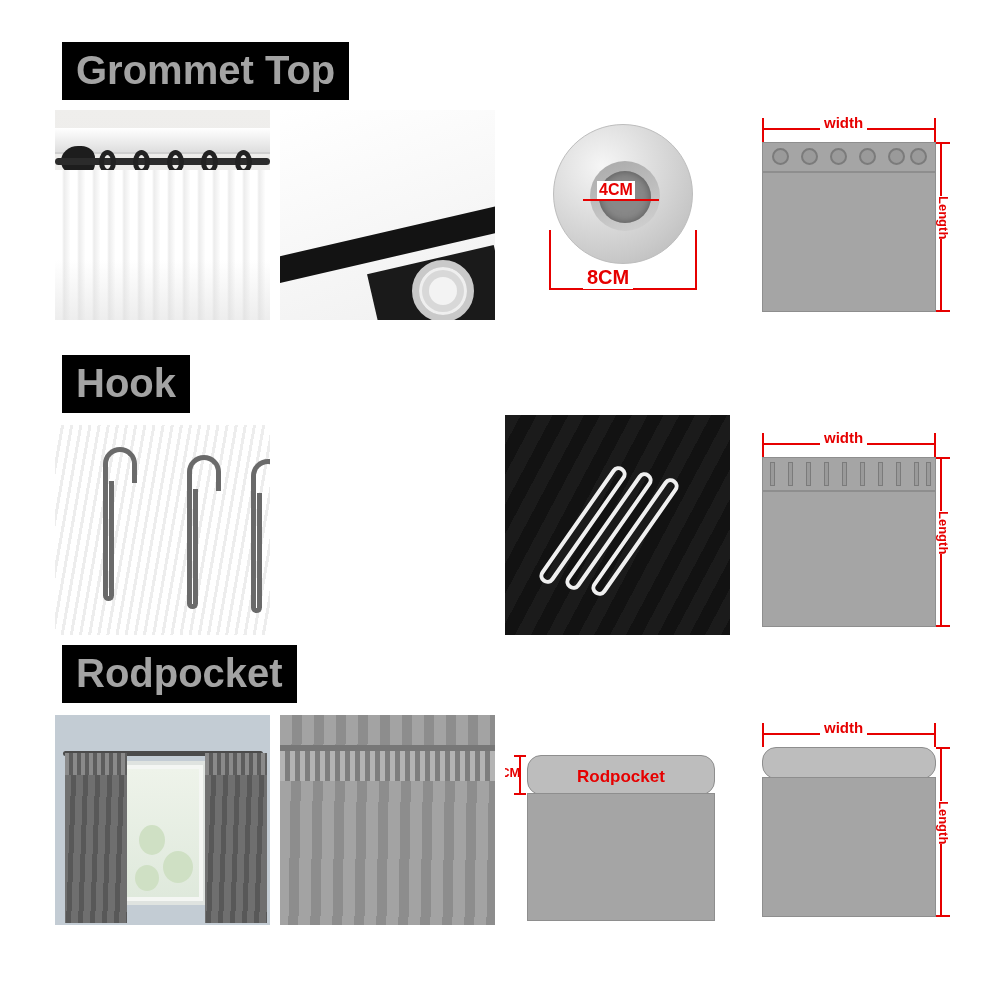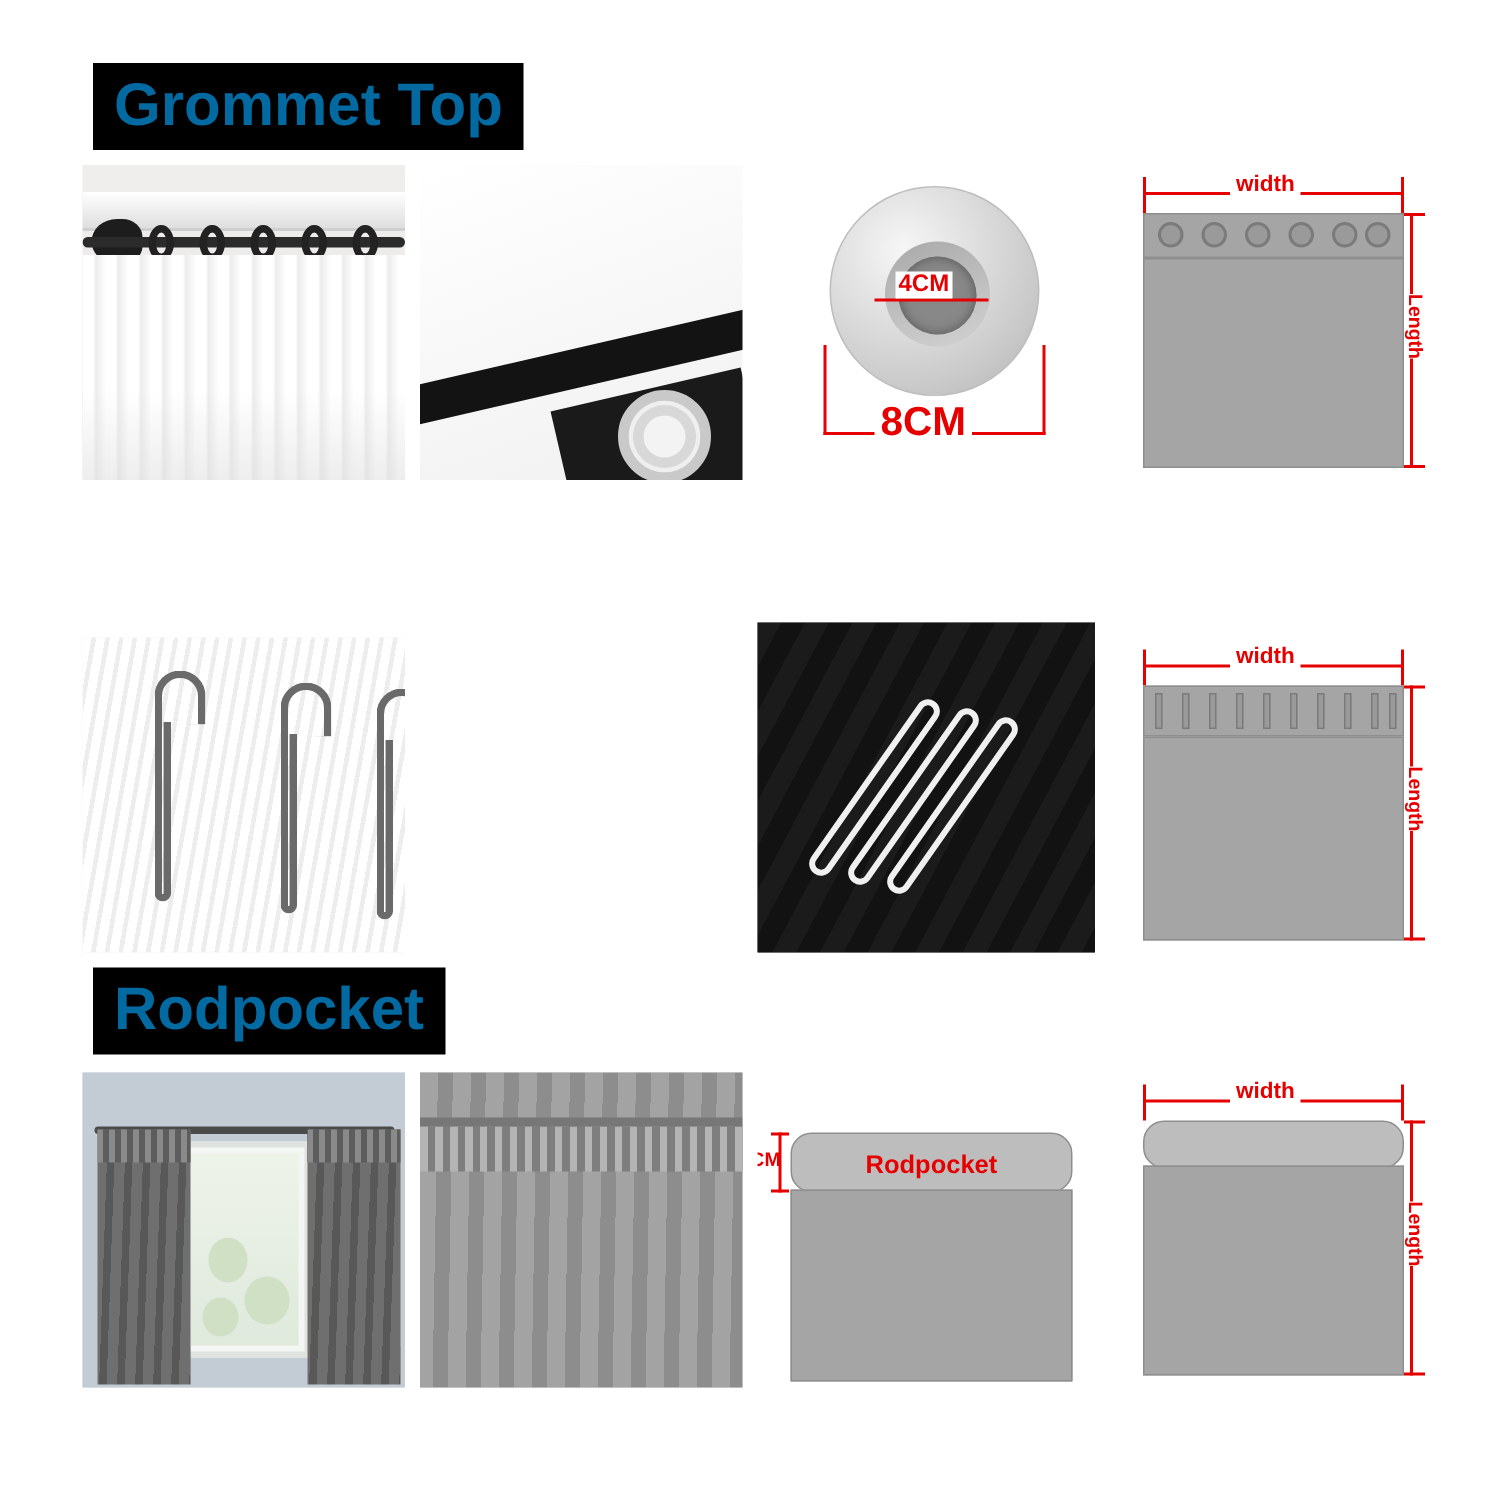--- a/index.html
+++ b/index.html
@@ -8,21 +8,21 @@
     width: 1000px; height: 1000px;
     background: #ffffff;
     font-family: "Liberation Sans", sans-serif;
   }
   #page { position: relative; width: 1000px; height: 1000px; overflow: hidden; background:#fff; }
 
   
   .heading {
     position: absolute;
     background: #000000;
-    color: #0369a1;
+    color: #a3a3a3;
     font-size: 40px;
     font-weight: bold;
     line-height: 1.0;
     padding: 8px 14px 10px 14px;
     letter-spacing: 0px;
     white-space: nowrap;
   }
 
   
   .panel { position: absolute; overflow: hidden; }
@@ -158,21 +158,21 @@
       <div class="ring-inner2"></div>
       <div class="ring-inner"></div>
     </div>
 
     <div class="dimline" style="left:78px; top:89px; width:76px; height:2px;"></div>
     <div class="dimtext" style="left:92px; top:71px; font-size:16px; background:#fff; padding:0 2px;">4CM</div>
 
     <div class="dimline" style="left:44px; top:120px; width:2px; height:60px;"></div>
     <div class="dimline" style="left:190px; top:120px; width:2px; height:60px;"></div>
     <div class="dimline" style="left:44px; top:178px; width:148px; height:2px;"></div>
-    <div class="dimtext" style="left:78px; top:156px; font-size:27px; background:#fff; padding:0 4px;">8CM</div>
+    <div class="dimtext" style="left:78px; top:156px; font-size:20px; background:#fff; padding:0 4px;">8CM</div>
   </div>
 
   <div class="panel g4">
 
     <div class="dimline" style="left:12px; top:8px; width:2px; height:24px;"></div>
     <div class="dimline" style="left:184px; top:8px; width:2px; height:24px;"></div>
     <div class="dimline" style="left:12px; top:18px; width:174px; height:2px;"></div>
     <div class="redlabel" style="left:70px; top:4px; background:#fff; padding:0 4px;">width</div>
 
     <div class="schematic" style="left:12px; top:32px; width:174px; height:30px;"></div>
@@ -184,20 +184,21 @@
     <div class="grommet-hole" style="left:160px; top:38px;"></div>
 
     <div class="schematic" style="left:12px; top:62px; width:174px; height:140px;"></div>
 
     <div class="dimline" style="left:190px; top:32px; width:2px; height:170px;"></div>
     <div class="dimline" style="left:186px; top:32px; width:14px; height:2px;"></div>
     <div class="dimline" style="left:186px; top:200px; width:14px; height:2px;"></div>
     <div class="vlabel" style="left:186px; top:86px; background:#fff;">Length</div>
   </div>
 
+  <div class="heading" style="left:62px; top:355px;">Hook</div>
 
   <div class="panel h1">
     <div class="cloth"></div>
     <div class="hookcurve" style="left:48px; top:22px;"></div>
     <div class="hook" style="left:48px; top:56px;"></div>
     <div class="hookcurve" style="left:132px; top:30px;"></div>
     <div class="hook" style="left:132px; top:64px;"></div>
     <div class="hookcurve" style="left:196px; top:34px;"></div>
     <div class="hook" style="left:196px; top:68px;"></div>
   </div>

